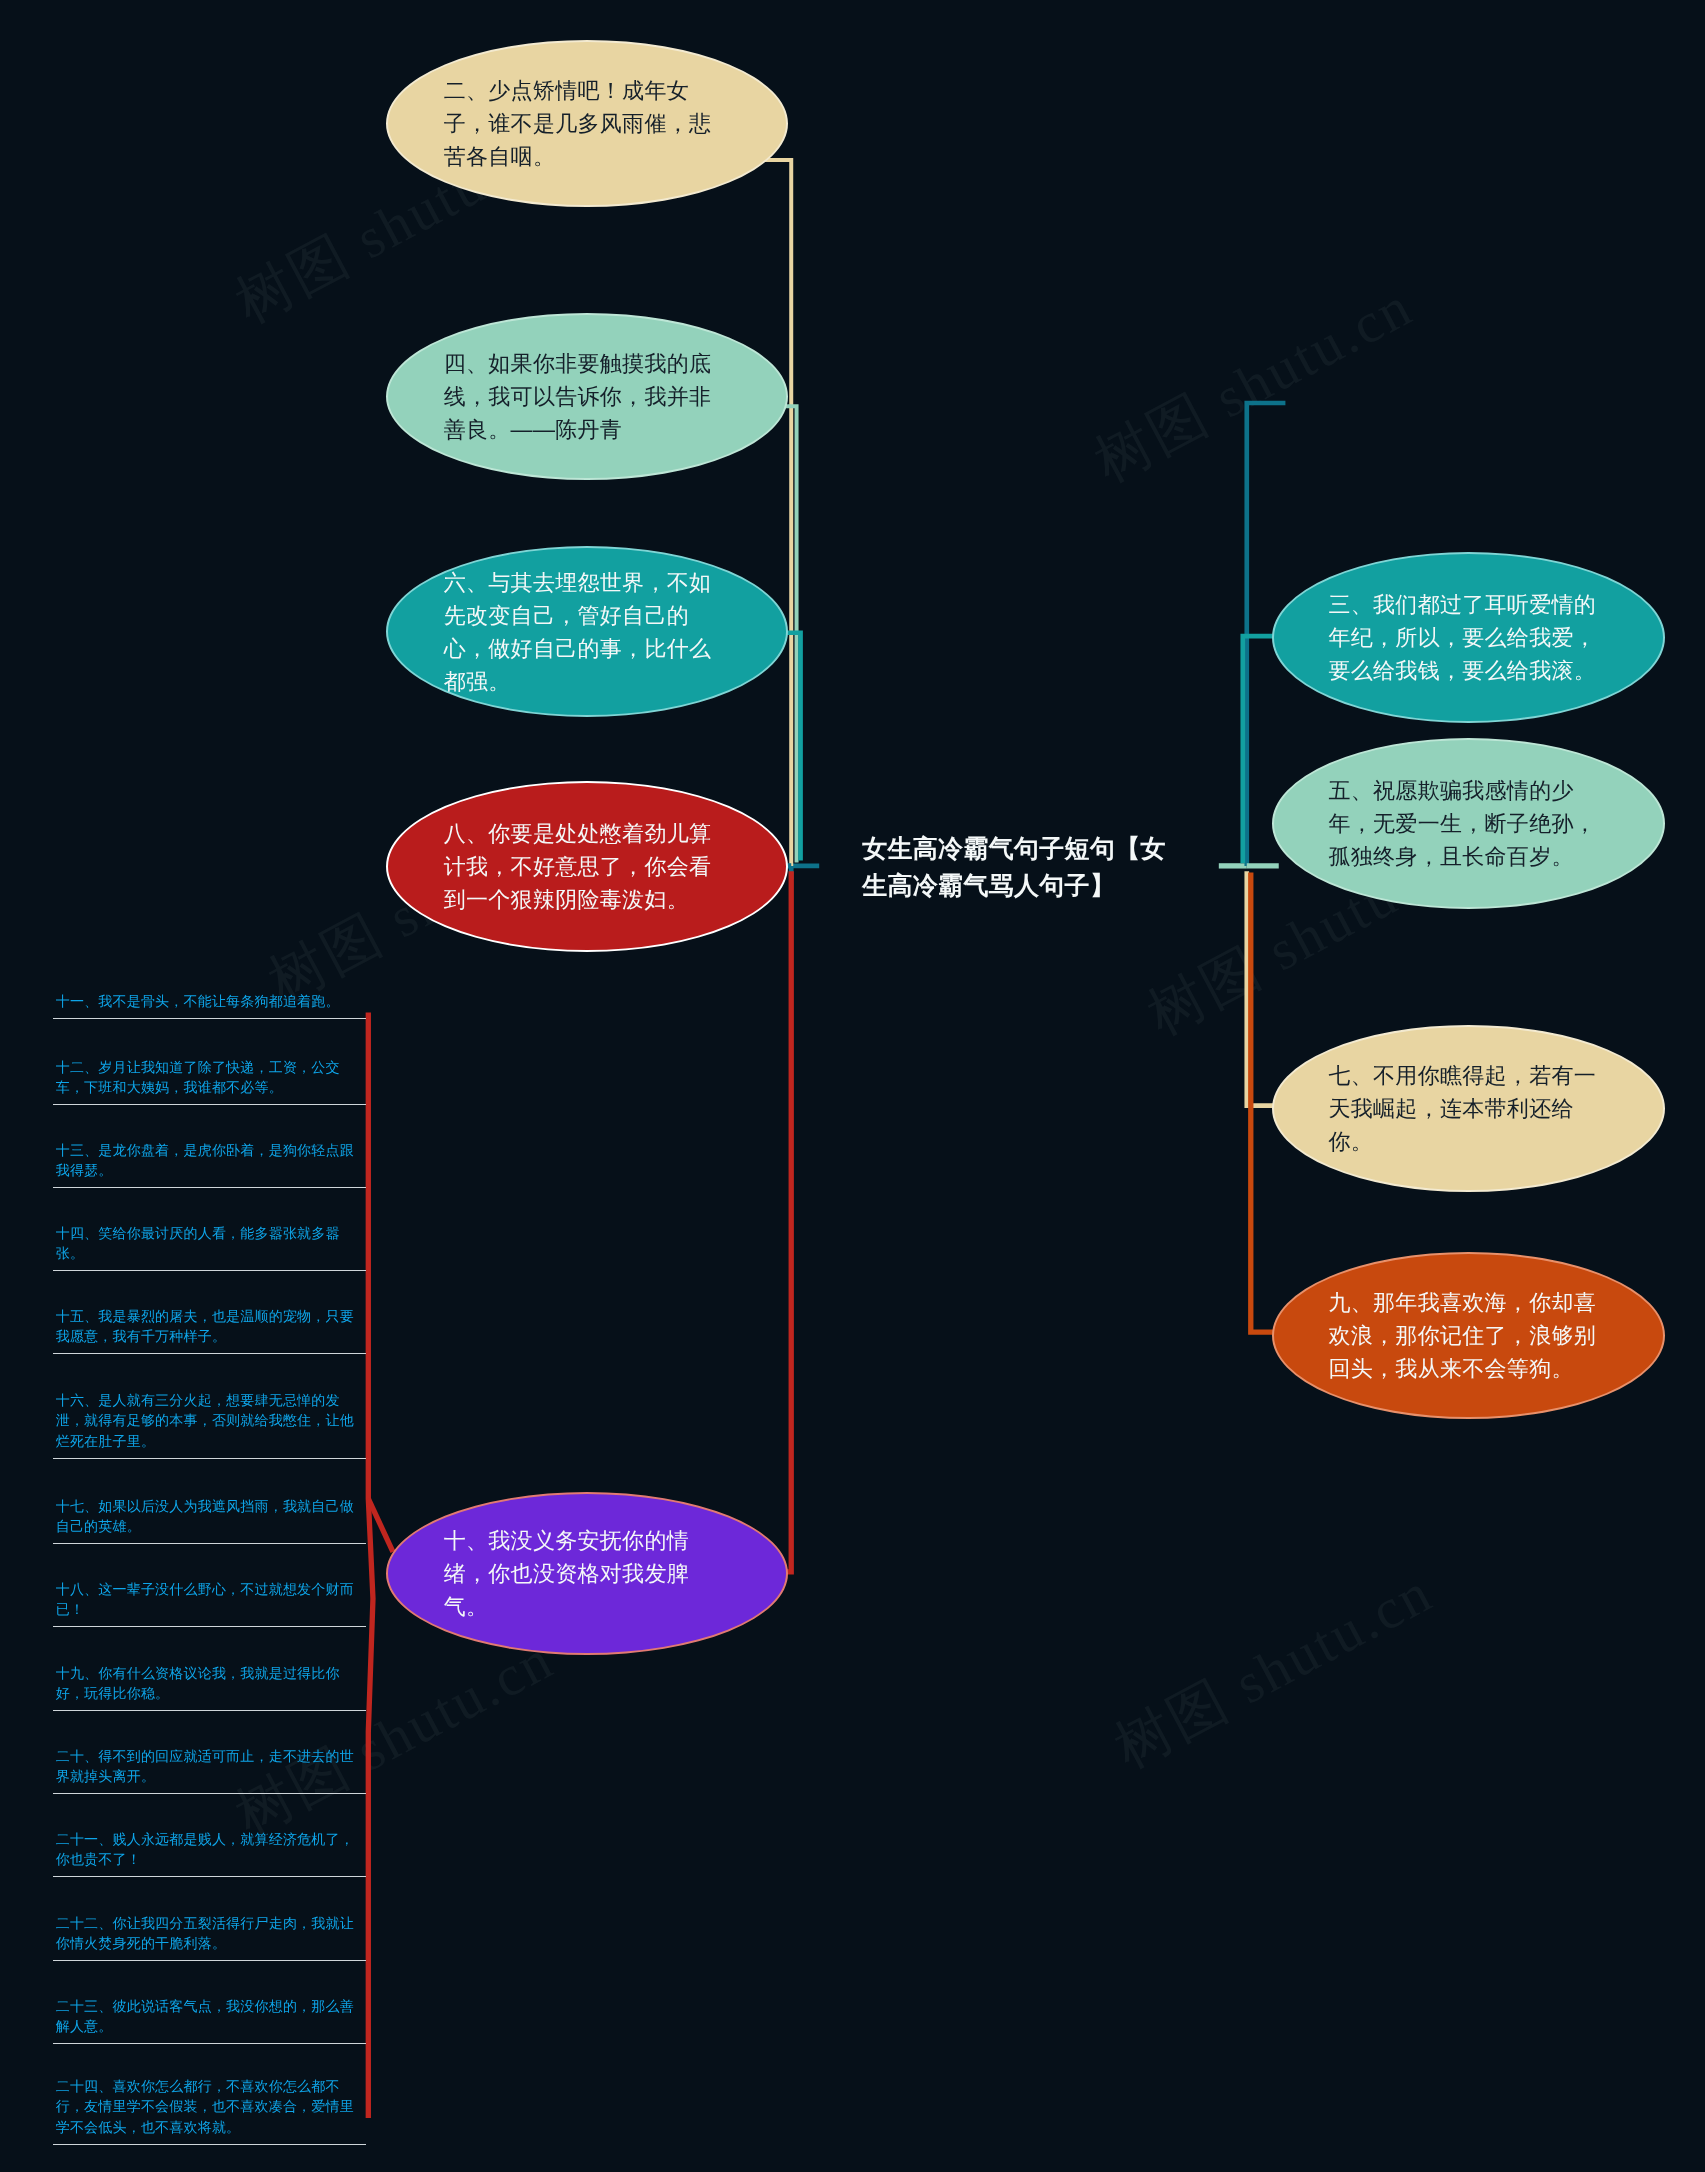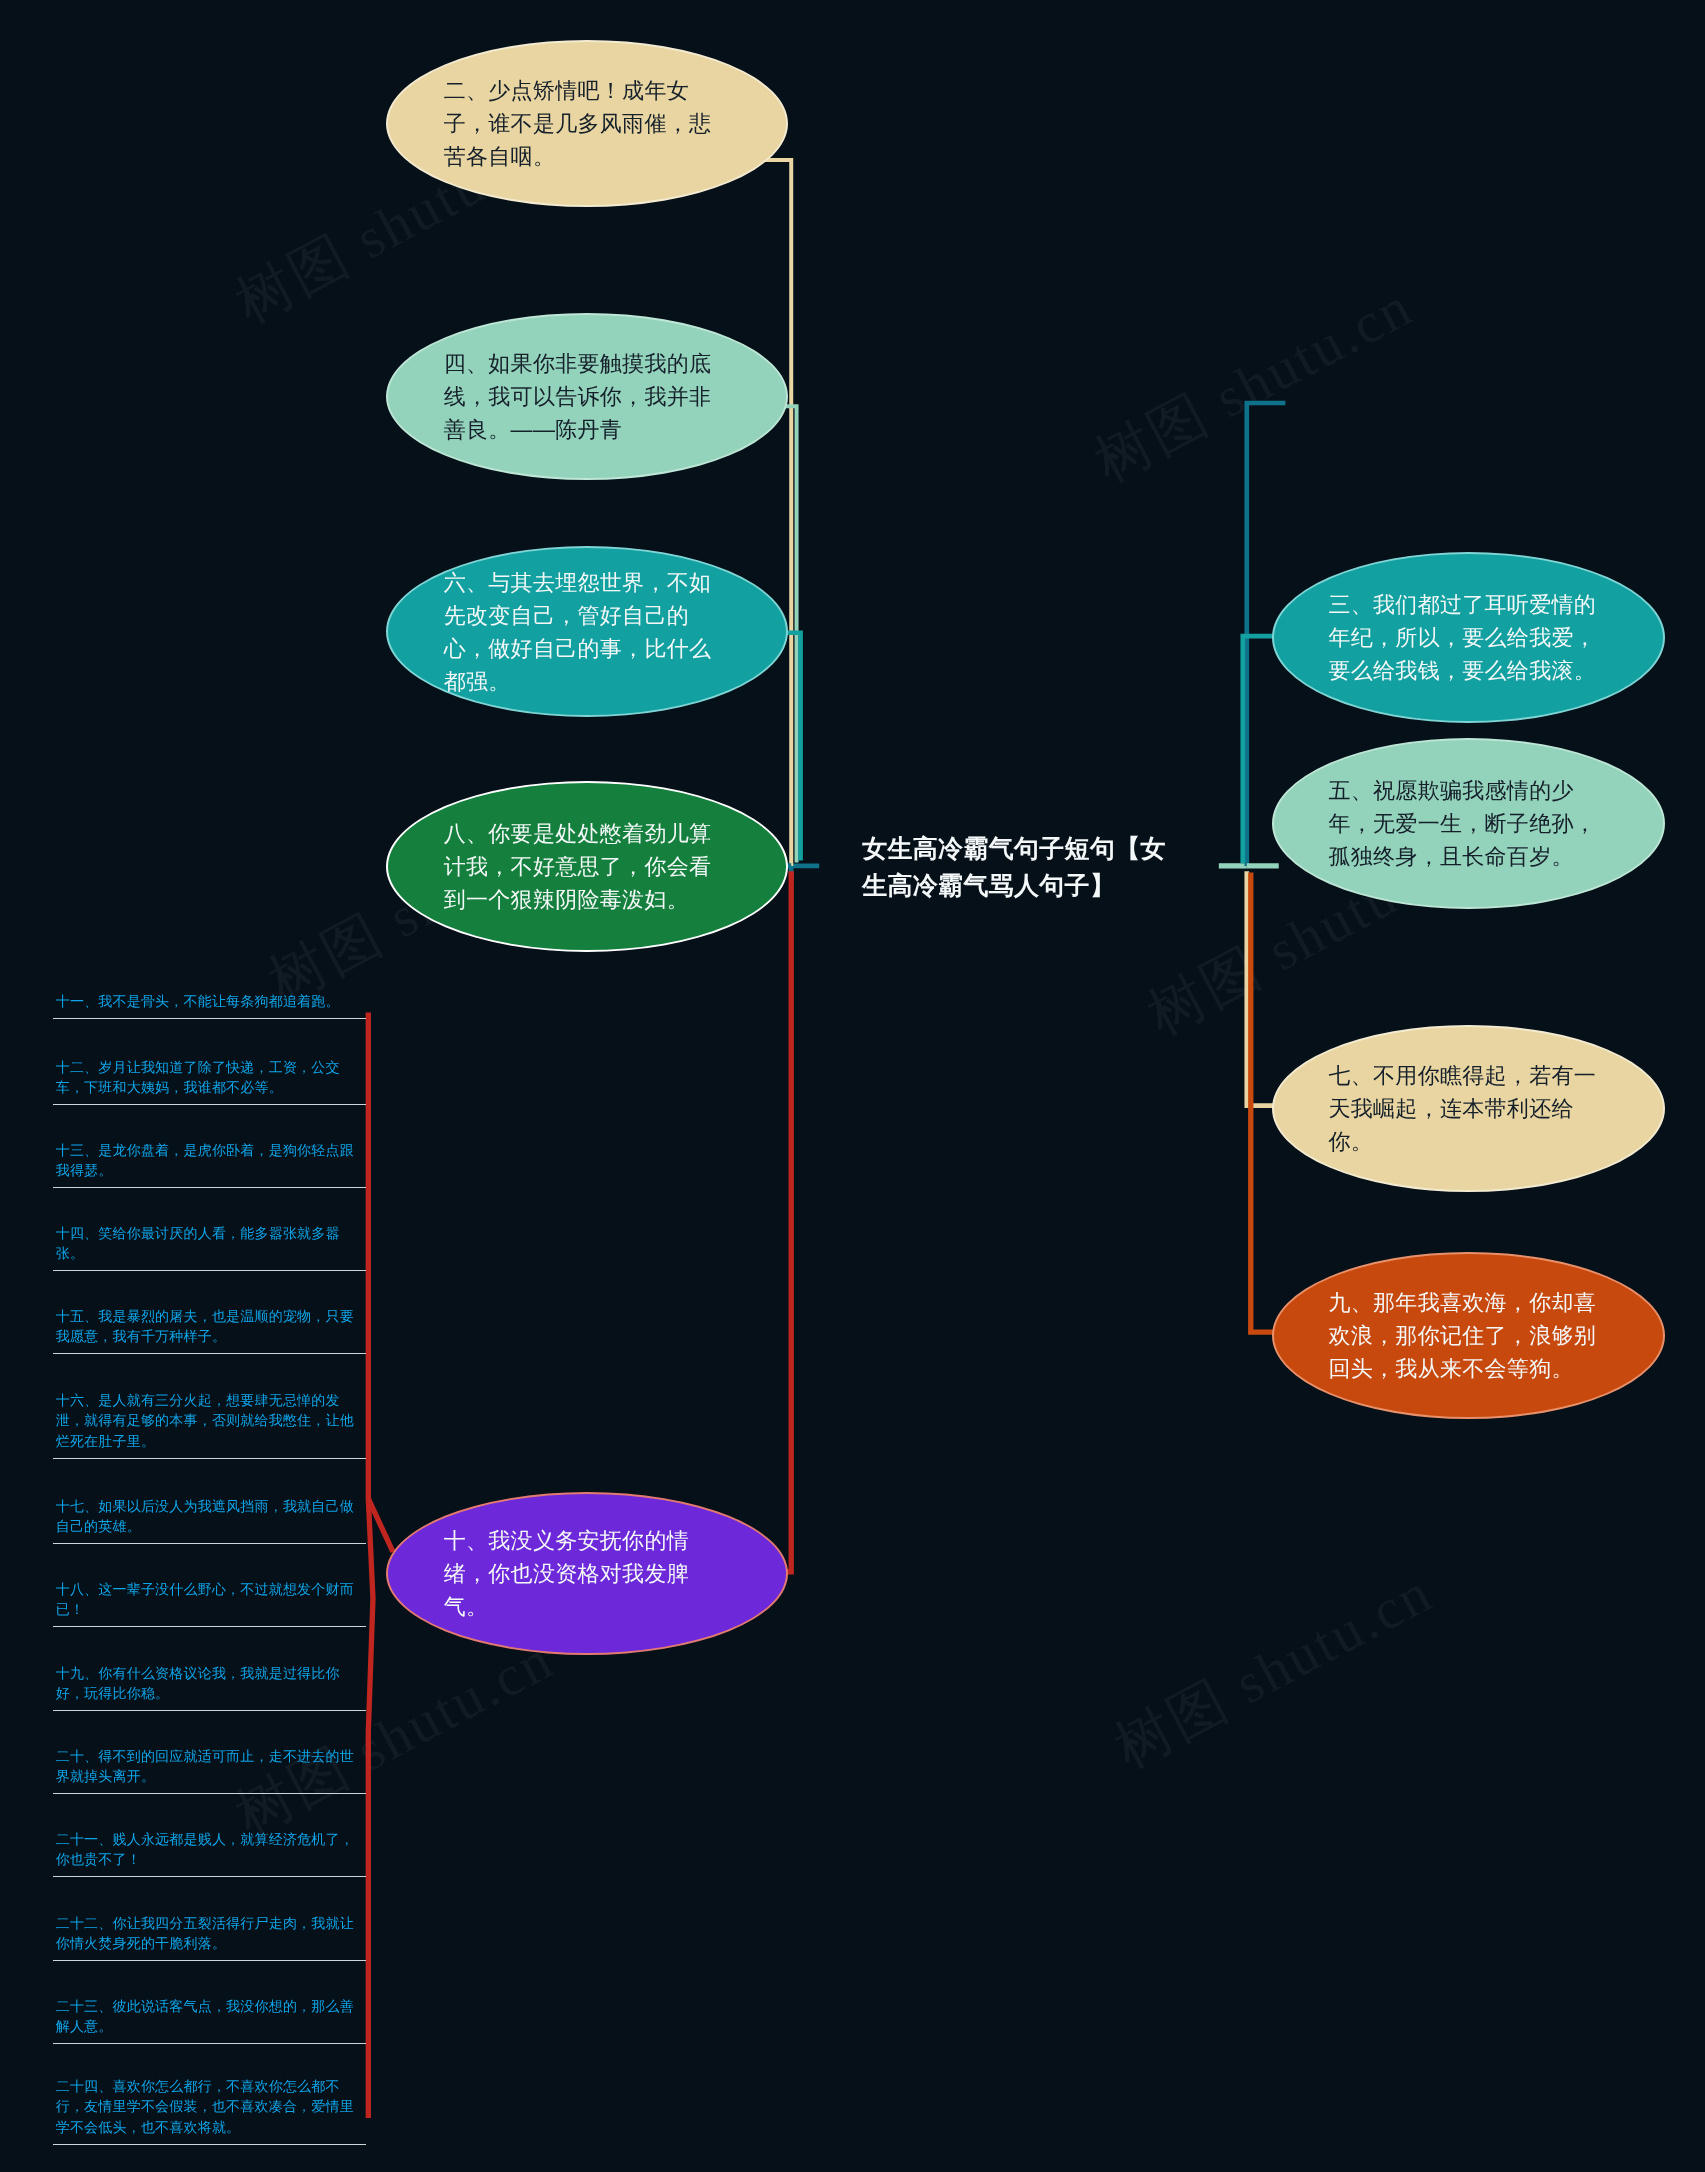--- a/index.html
+++ b/index.html
@@ -114,21 +114,21 @@
   </div>
 
   <div class="node" style="left:386px;top:313px;width:402px;height:167px;background:#93d2bb;border:2.7px solid #bde6d6;">
     <span class="txt dark-text">四、如果你非要触摸我的底线，我可以告诉你，我并非善良。——陈丹青</span>
   </div>
 
   <div class="node" style="left:386px;top:546px;width:402px;height:171px;background:#12a0a0;border:2.7px solid #7fd5d5;">
     <span class="txt light-text">六、与其去埋怨世界，不如先改变自己，管好自己的心，做好自己的事，比什么都强。</span>
   </div>
 
-  <div class="node" style="left:386px;top:781px;width:402px;height:171px;background:#15803d;border:2.7px solid #ffffff;">
+  <div class="node" style="left:386px;top:781px;width:402px;height:171px;background:#b91c1c;border:2.7px solid #ffffff;">
     <span class="txt light-text">八、你要是处处憋着劲儿算计我，不好意思了，你会看到一个狠辣阴险毒泼妇。</span>
   </div>
 
   <div class="node" style="left:386px;top:1492px;width:402px;height:163px;background:#6d28d9;border:2.7px solid #e27a72;">
     <span class="txt light-text">十、我没义务安抚你的情绪，你也没资格对我发脾气。</span>
   </div>
 
 
   <div class="node" style="left:1272px;top:552px;width:393px;height:171px;background:#12a0a0;border:2.7px solid #7fd5d5;">
     <span class="txt light-text">三、我们都过了耳听爱情的年纪，所以，要么给我爱，要么给我钱，要么给我滚。</span>

